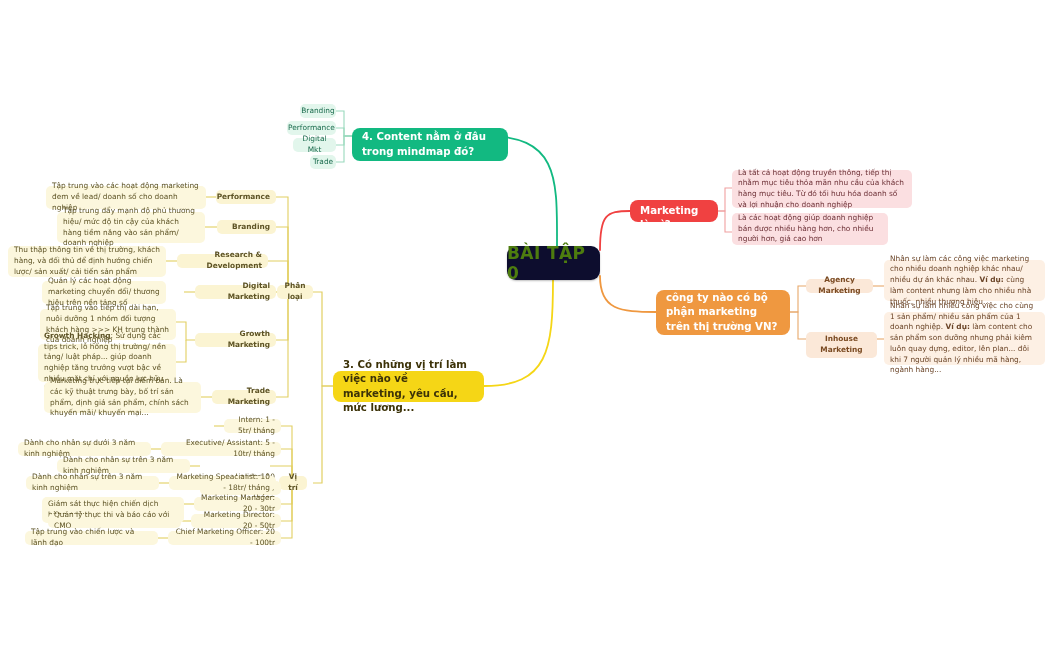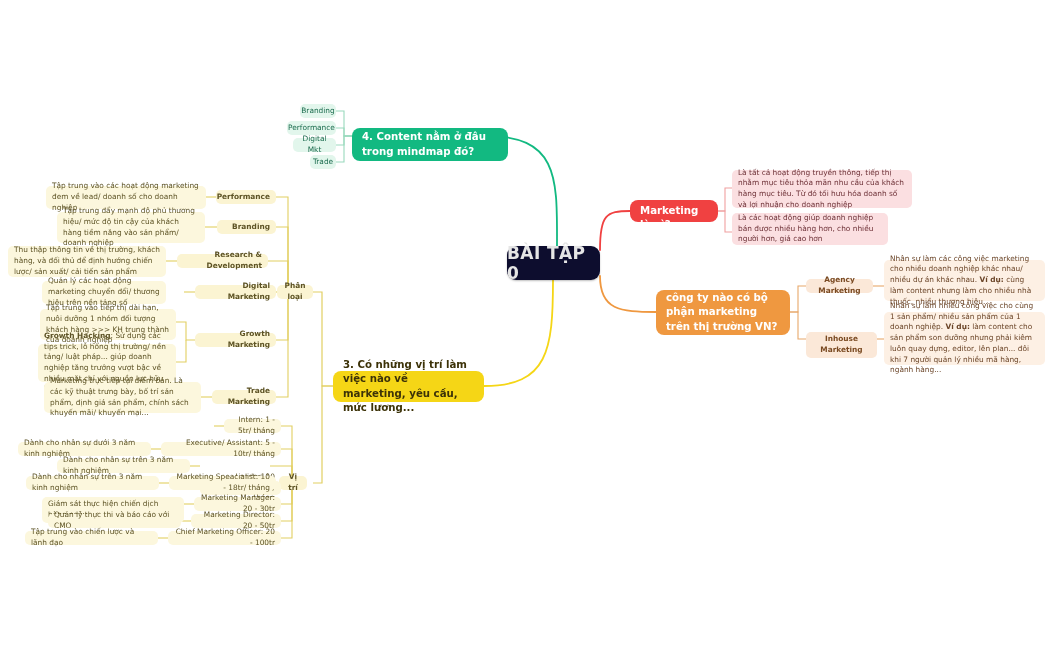--- a/index.html
+++ b/index.html
@@ -8,21 +8,21 @@
     font-family:"DejaVu Sans","Liberation Sans",sans-serif;
     width:1049px;height:650px;position:relative;overflow:hidden;
     color:#2b2b2b;
   }
   #canvas{position:absolute;left:0;top:0;width:1049px;height:650px;}
   svg.links{position:absolute;left:0;top:0;width:1049px;height:650px;pointer-events:none;}
   .node{position:absolute;box-sizing:border-box;}
 
   
   .center-node{
-    background:#0d0d2e;color:#e5e5e5;border-radius:9px;
+    background:#0d0d2e;color:#4d7c0f;border-radius:9px;
     font-size:17px;font-weight:700;letter-spacing:.4px;
     display:flex;align-items:center;justify-content:center;
     box-shadow:0 1px 2px rgba(0,0,0,.25);
   }
 
   
   .topic{
     border-radius:8px;color:#ffffff;font-size:10.2px;font-weight:700;
     line-height:1.38;padding:7px 10px;display:flex;align-items:center;
   }

